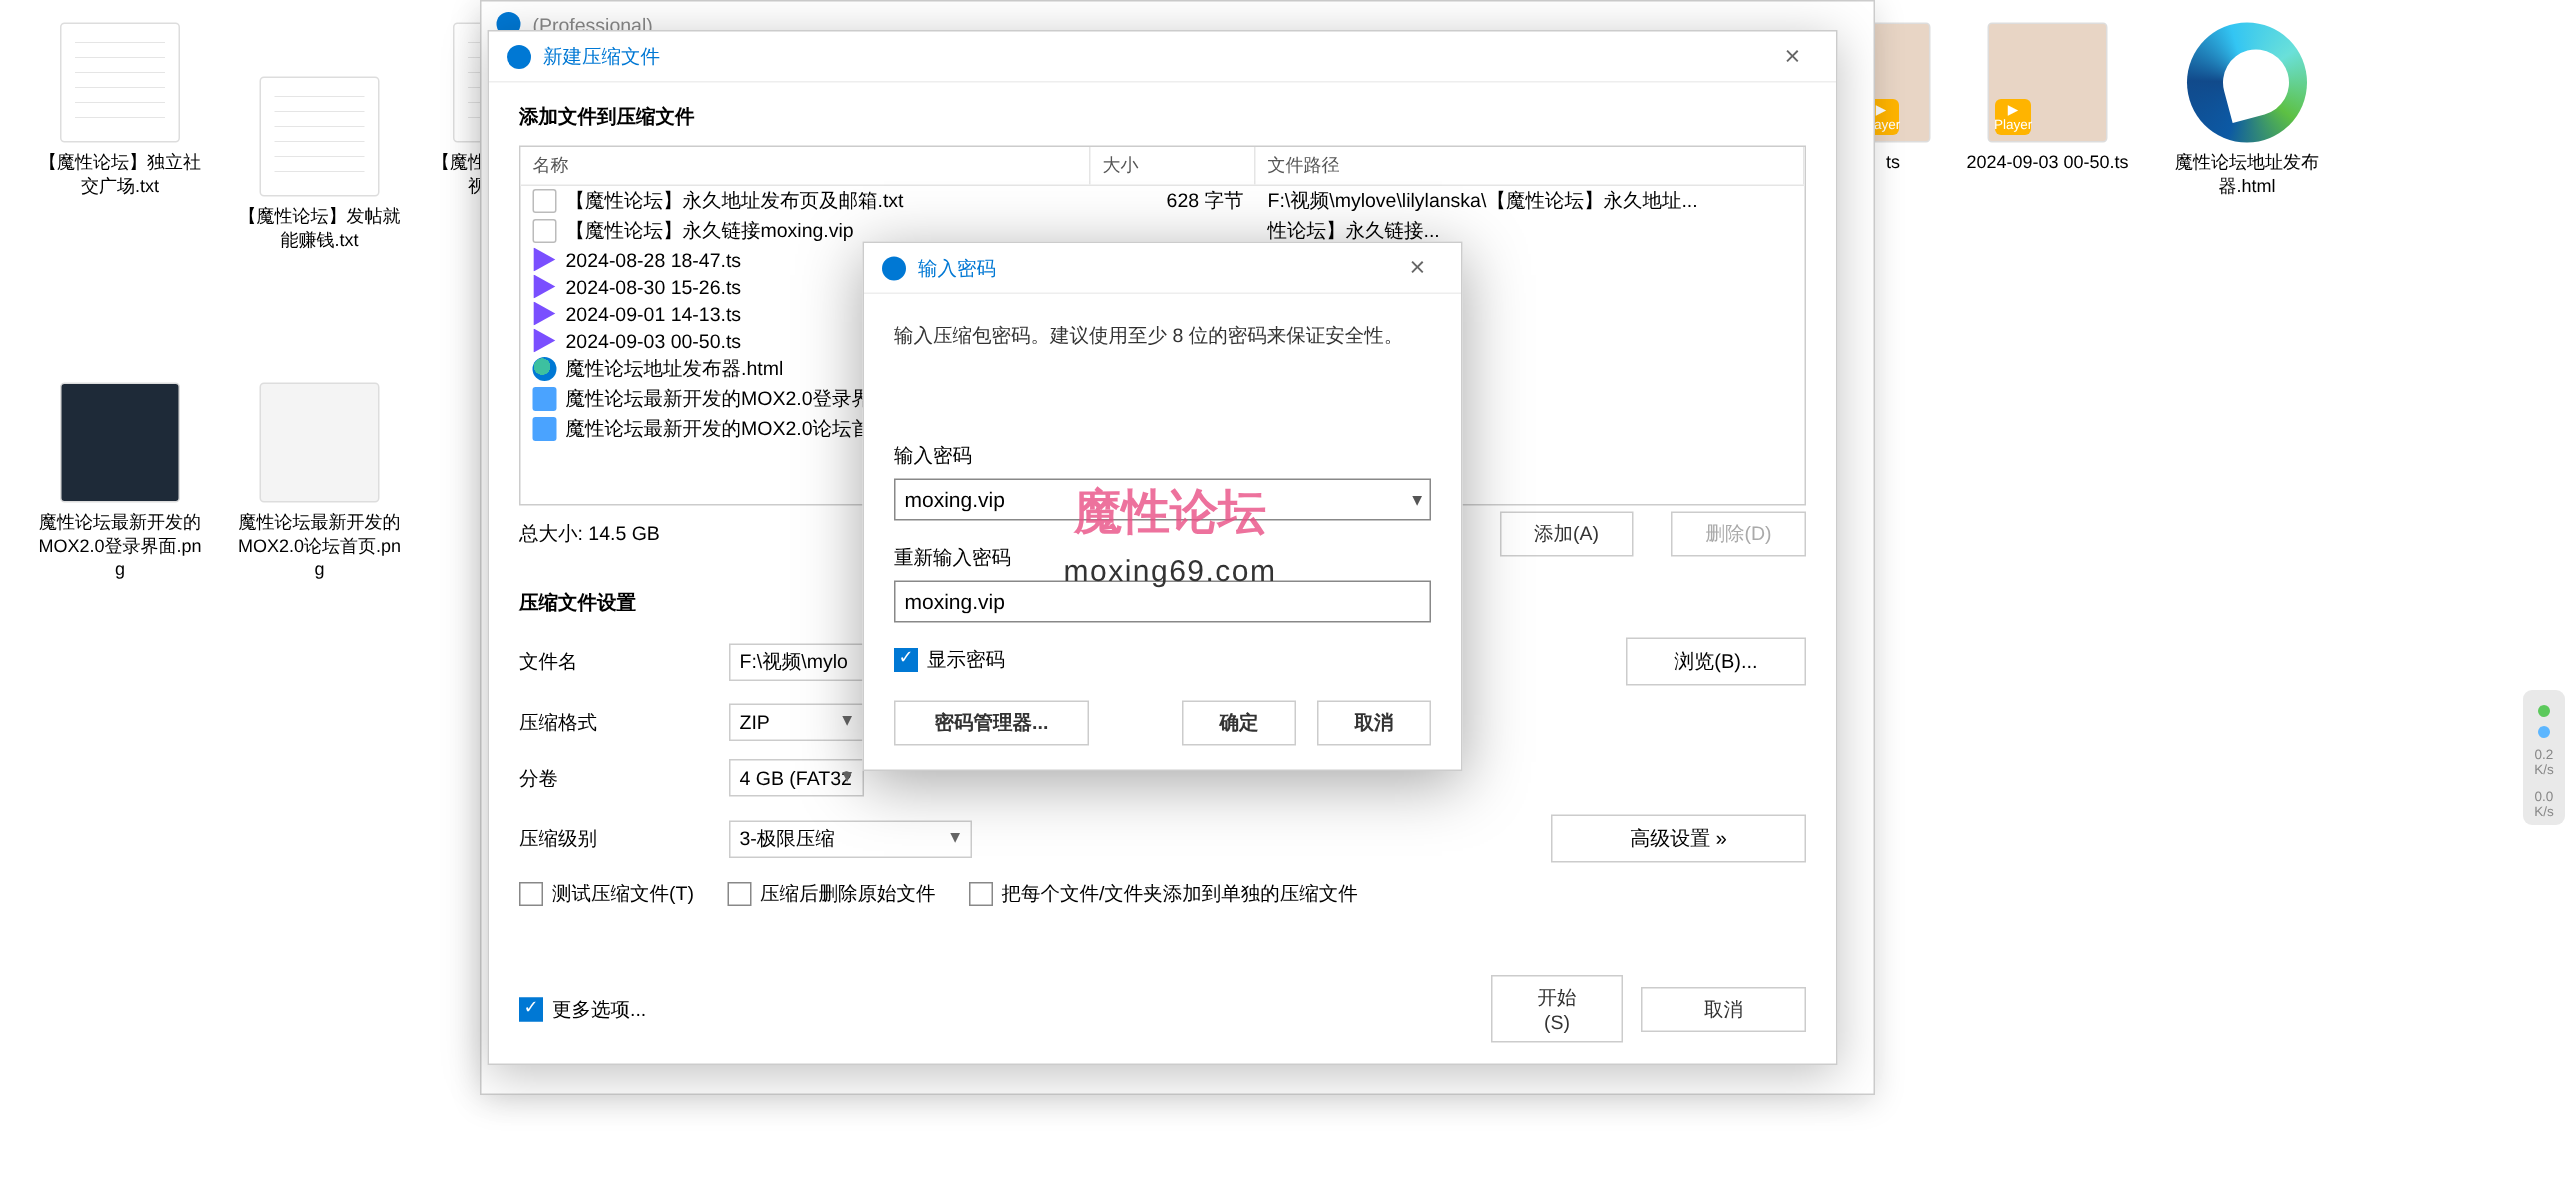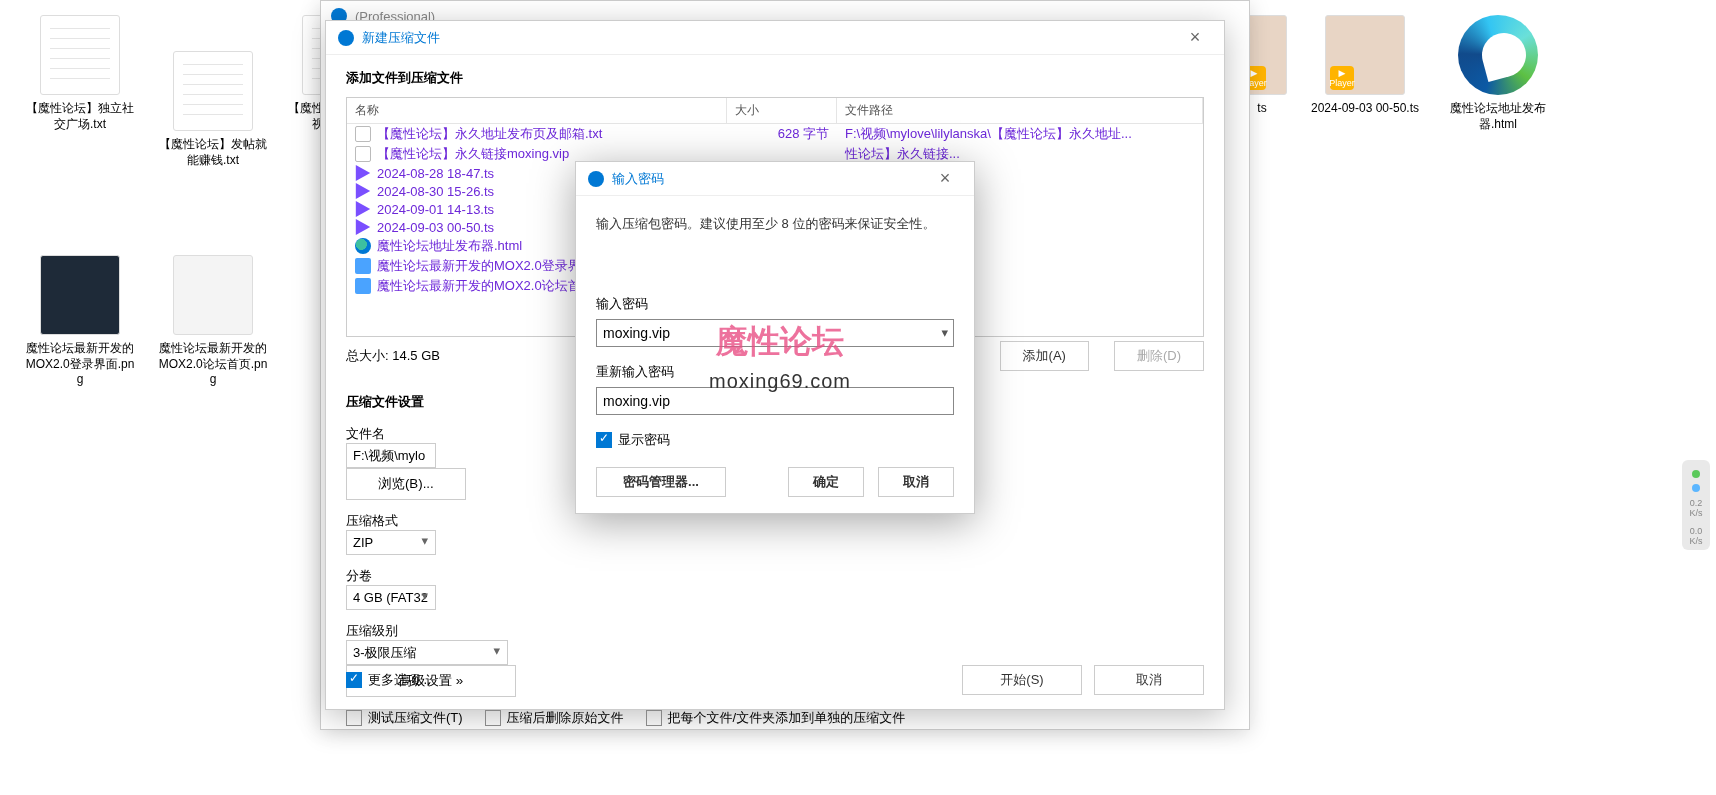--- a/index.html
+++ b/index.html
@@ -28,38 +28,38 @@
   .dlg-title .t { color: #0078d4; flex: 1; }
   .dlg-title .x { width: 34px; text-align: center; color: #666; font-size: 18px; }
   .dlg-body { padding: 14px 20px; }
   .dlg-body b.section { font-weight: bold; display: block; margin-bottom: 10px; }
   .file-table { border: 1px solid #ccc; height: 240px; overflow: hidden; }
   .ft-head { display: flex; background: #fff; border-bottom: 1px solid #e5e5e5; font-size: 12px; color: #555; }
   .ft-head div { padding: 4px 8px; border-right: 1px solid #e5e5e5; }
   .ft-head .c-name { width: 380px; }
   .ft-head .c-size { width: 110px; }
   .ft-head .c-path { flex: 1; }
-  .ft-row { display: flex; font-size: 13px; color: #6d28d9; }
+  .ft-row { display: flex; font-size: 13px; color: #000000; }
   .ft-row div { padding: 1px 8px; }
   .ft-row .c-name { width: 380px; display: flex; align-items: center; gap: 6px; white-space: nowrap; overflow: hidden; }
   .ft-row .c-size { width: 110px; text-align: right; }
   .ft-row .c-path { flex: 1; white-space: nowrap; overflow: hidden; text-overflow: ellipsis; }
   .fi { width: 16px; height: 16px; flex: none; display: inline-block; }
   .fi.txt { background: linear-gradient(#fff,#fff); border: 1px solid #bbb; border-radius: 2px; }
   .fi.ts { background: #7a4fff; clip-path: polygon(5% 0, 95% 50%, 5% 100%); }
   .fi.html { background: radial-gradient(circle at 40% 40%, #3dc0a0 0 40%, #0078d4 41% 100%); border-radius: 50%; }
   .fi.png { background: #4aa3ff; border-radius: 2px; }
 
   .total-row { display: flex; align-items: center; margin-top: 4px; gap: 25px; }
   .total-row .spacer { flex: 1; }
   .btn { border: 1px solid #ccc; background: #fff; padding: 5px 22px; font-size: 13px; color: #333; }
   .btn:disabled { color: #aaa; }
 
   .section2 { font-weight: bold; margin: 22px 0 14px; }
-  .form-row { display: flex; margin-bottom: 12px; flex-direction: column; }
+  .form-row { display: flex; align-items: center; margin-bottom: 12px; }
   .form-row .lbl { width: 140px; color: #000; }
   .form-row input[type=text], .form-row select { flex: 1; border: 1px solid #ccc; padding: 4px 6px; font-size: 13px; background: #fff; }
   .select { position: relative; }
   .select::after { content: "▾"; position: absolute; right: 8px; top: 3px; color: #666; }
   .chkrow { display: flex; gap: 22px; margin: 10px 0; }
   .chk { display: flex; align-items: center; gap: 6px; color: #000; }
   .chk .box { width: 16px; height: 16px; border: 1px solid #888; display: inline-block; }
   .chk .box.on { background: #0078d4; border-color: #0078d4; position: relative; }
   .chk .box.on::after { content: "✓"; color: #fff; position: absolute; left: 2px; top: -2px; font-size: 12px; }
   .btn-wide { border: 1px solid #ccc; background: #fff; padding: 6px 0; width: 170px; text-align: center; }
@@ -280,21 +280,21 @@
           <span>把每个文件/文件夹添加到单独的压缩文件</span>
         </label>
     </div>
   </div>
   <div class="footer">
     <label class="chk">
         <span class="box on"></span>
         <span>更多选项...</span>
       </label>
     <span style="flex:1"></span>
-    <button class="btn" style="width:120px">开始(S)</button>
+    <button class="btn" style="width:88px">开始(S)</button>
     <button class="btn" style="width:110px">取消</button>
   </div>
 </div>
 
 <div class="dlg-pwd">
   <div class="dlg-title">
     <span class="icn"></span>
     <span class="t">输入密码</span>
     <span class="x">×</span>
   </div>

